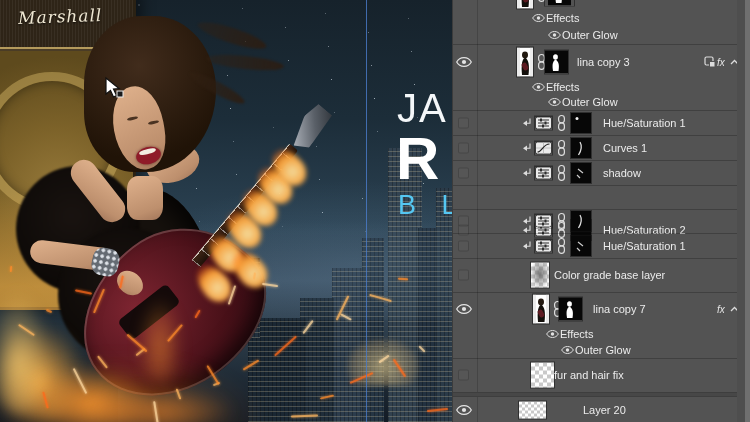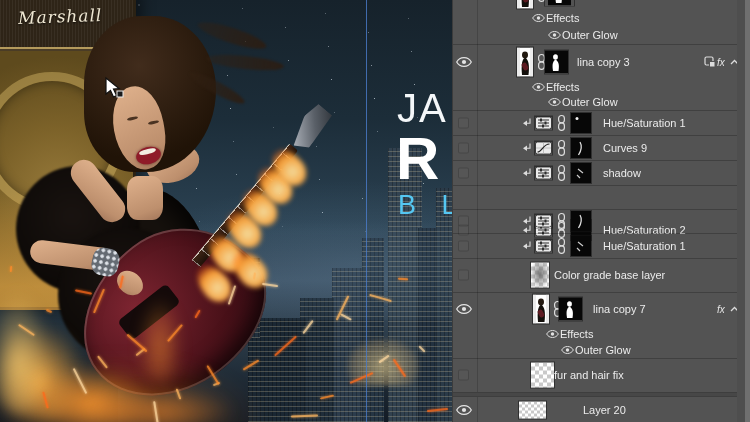--- a/index.html
+++ b/index.html
@@ -474,21 +474,21 @@
               <rect x="1.6" y="1" width="5.8" height="7.4" rx="2.8" fill="none" stroke="#dcdcdc" stroke-width="1.2"></rect>
               <rect x="1.6" y="8.4" width="5.8" height="7.4" rx="2.8" fill="none" stroke="#dcdcdc" stroke-width="1.2"></rect>
             </svg>
           </div>
           <div class="vc thumb" style="left: 118px; width: 20px; height: 20px;">
             <svg width="20" height="20" viewBox="0 0 20 20">
               <rect width="20" height="20" fill="#070707"></rect>
               <path d="M9 4c2 3.5 1 9-1.5 13" stroke="rgba(255,255,255,.85)" fill="none" stroke-width="1.3"></path>
             </svg>
           </div>
-          <div class="vc lname" style="left: 150px;">Curves 9</div>
+          <div class="vc lname" style="left: 150px;">Curves 1</div>
         </div>
         <div class="hline" style="top: 160px;"></div>
         <div class="row" style="top: 160px; height: 25px;">
           <div class="vc eye-empty" style="left: 5px;"></div>
           <div class="vc" style="left: 69px; width: 10px; height: 10px;">
             <svg width="10" height="10" viewBox="0 0 10 10">
               <path d="M8 .5v4.7H4.5" fill="none" stroke="#dcdcdc" stroke-width="1.1"></path>
               <path d="M5 2.4 1 5.2l4 2.8z" fill="#dcdcdc"></path>
             </svg>
           </div>

